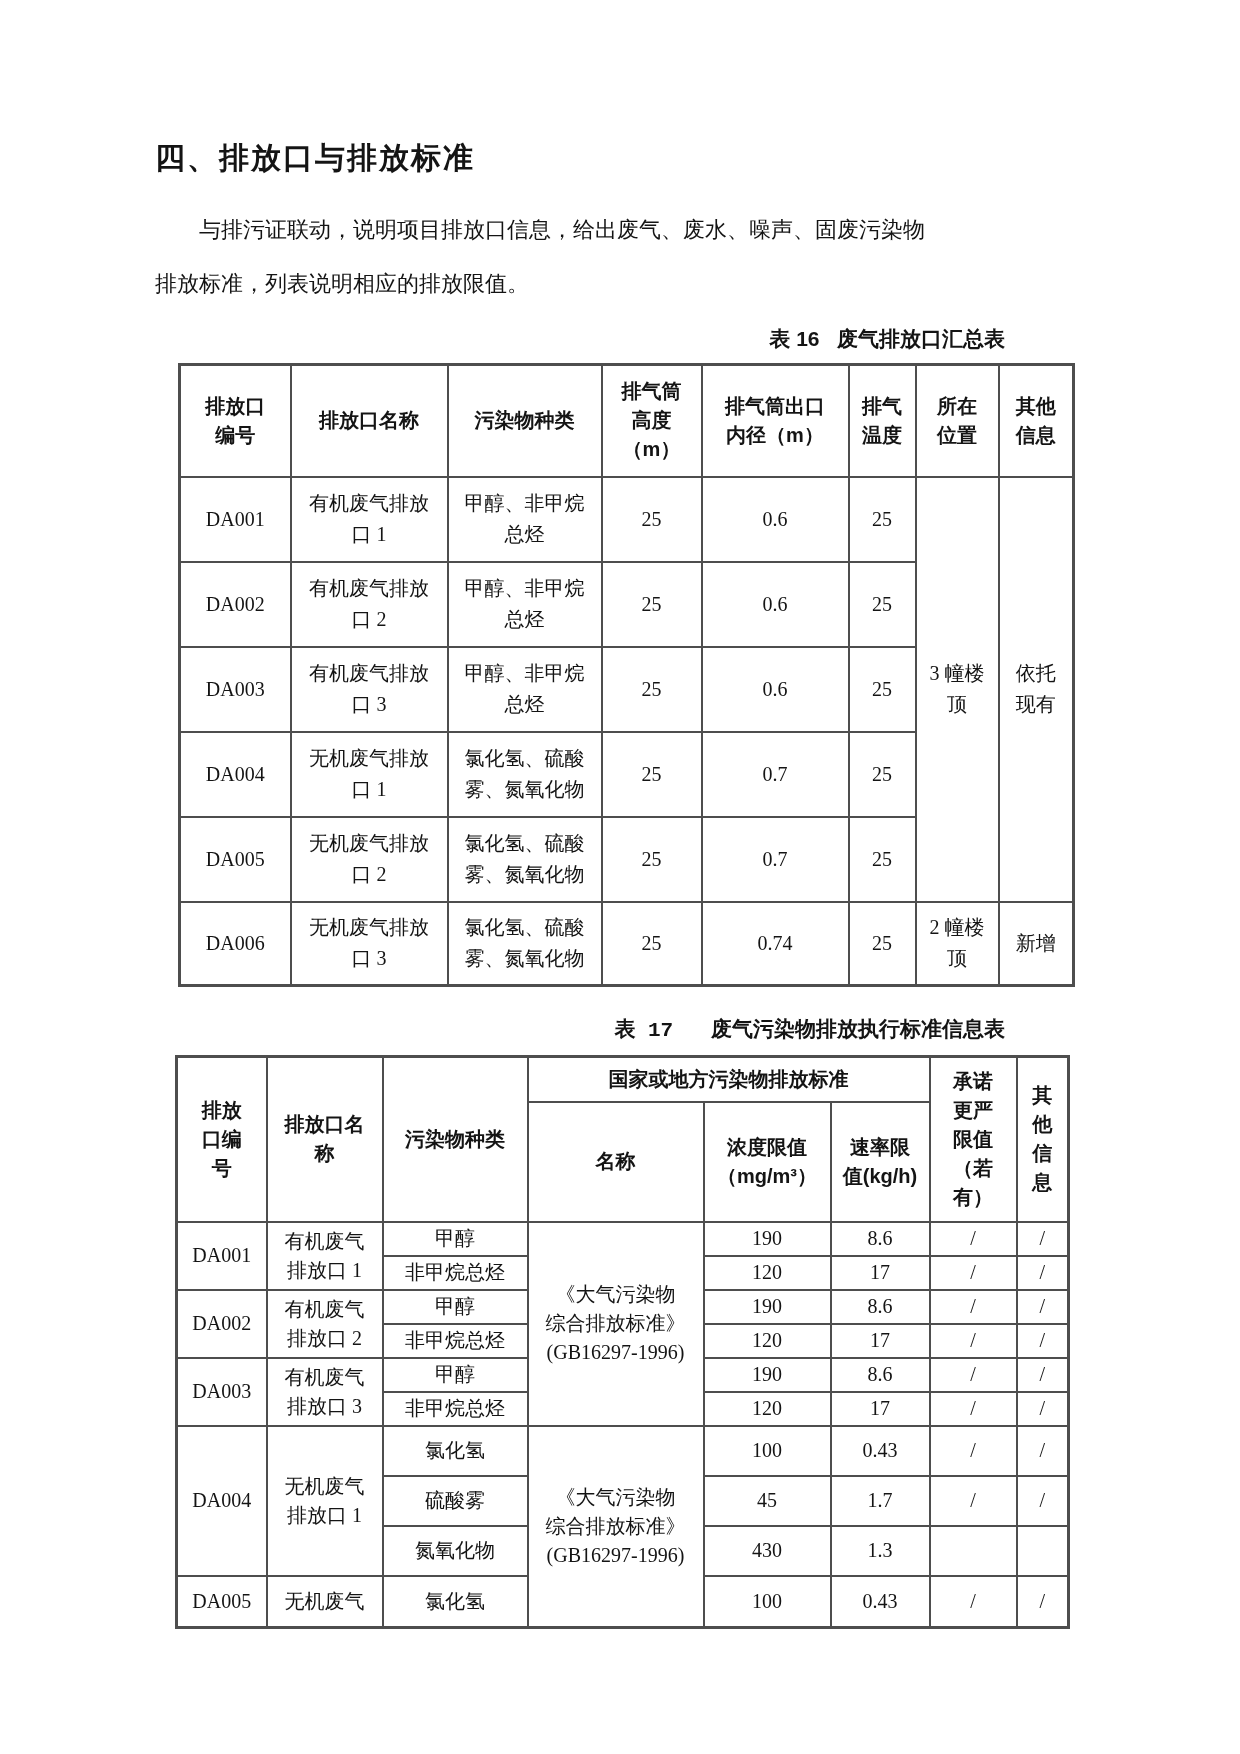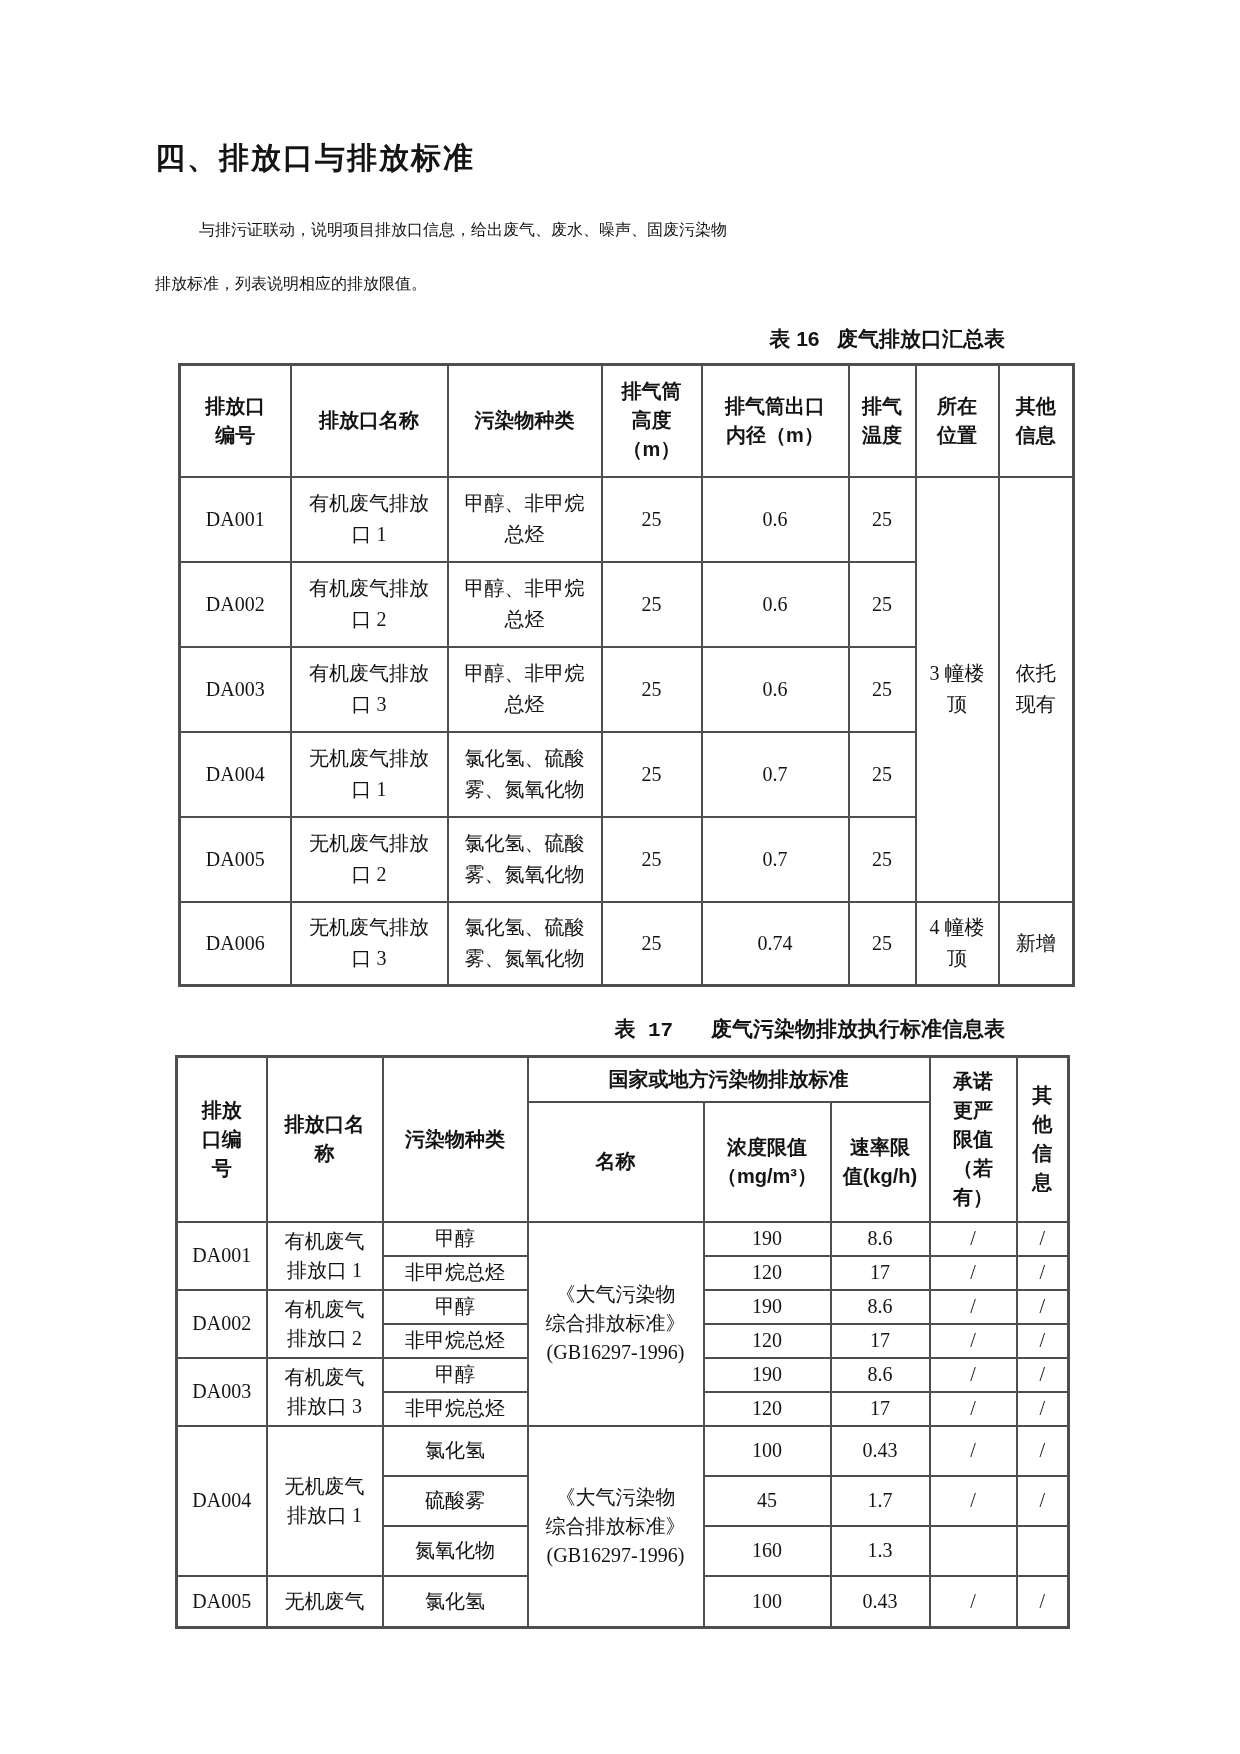--- a/index.html
+++ b/index.html
@@ -8,21 +8,21 @@
     position:relative;color:#141414;overflow:hidden;
     font-family:"Liberation Serif",serif;
   }
   .heading{
     margin:0;padding:138px 16px 0 155px;
     font-family:"Liberation Sans",sans-serif;
     font-weight:bold;font-size:30px;letter-spacing:2px;
   }
   .intro{
     margin:24px 0 0 155px;width:812px;
-    font-size:16px;line-height:54px;
+    font-size:22px;line-height:54px;
     text-indent:44px;white-space:pre-line;text-align:justify;
   }
   .caption{
     width:850px;margin:14px 0 0 155px;text-align:right;
     font-family:"Liberation Sans",sans-serif;font-weight:bold;font-size:21px;
     white-space:pre;
   }
   .cap2{margin-top:28px;font-family:Liberation Mono, monospace;}
   table{
     border-collapse:collapse;table-layout:fixed;
@@ -136,21 +136,21 @@
     </tr>
     <tr style="height:84px">
       <td>DA006</td>
       <td>无机废气排放
 口 3</td>
       <td>氯化氢、硫酸
 雾、氮氧化物</td>
       <td>25</td>
       <td>0.74</td>
       <td>25</td>
-      <td>4 幢楼
+      <td>2 幢楼
 顶</td>
       <td>新增</td>
     </tr>
   </tbody>
     </table>
 
   <div class="caption cap2">表 17   废气污染物排放执行标准信息表</div>
 
   <table class="t17">
     <colgroup>
@@ -258,21 +258,21 @@
     </tr>
     <tr style="height:50px">
       <td>硫酸雾</td>
       <td>45</td>
       <td>1.7</td>
       <td>/</td>
       <td>/</td>
     </tr>
     <tr style="height:50px">
       <td>氮氧化物</td>
-      <td>160</td>
+      <td>430</td>
       <td>1.3</td>
       <td></td>
       <td></td>
     </tr>
     <tr style="height:52px">
       <td>DA005</td>
       <td>无机废气</td>
       <td>氯化氢</td>
       <td>100</td>
       <td>0.43</td>

